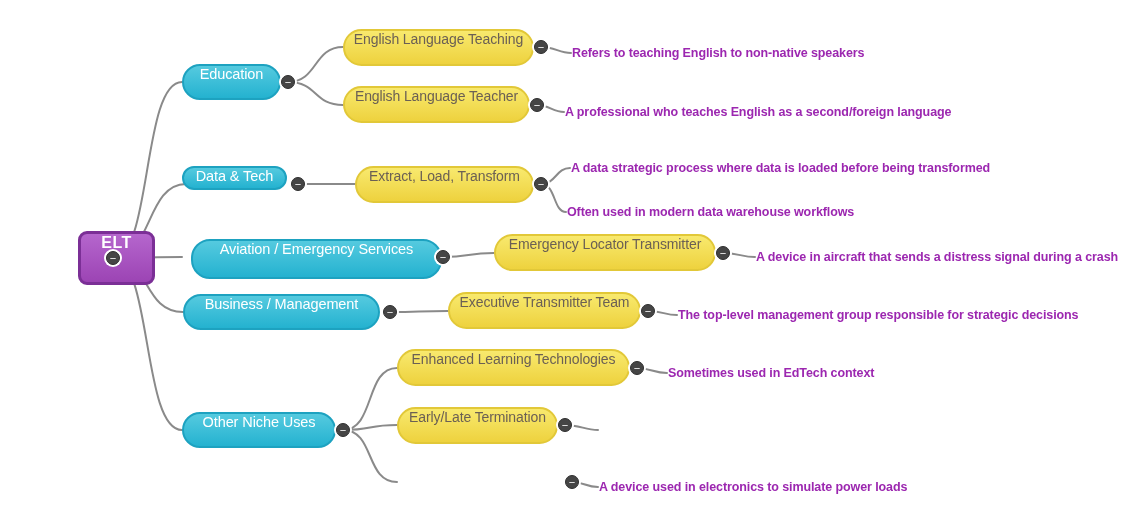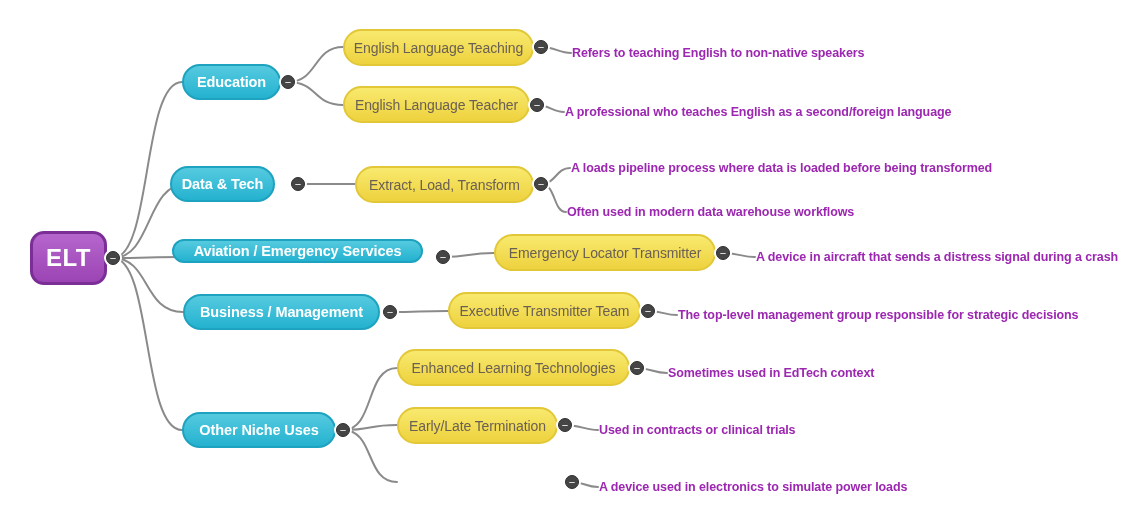--- a/index.html
+++ b/index.html
@@ -2,31 +2,31 @@
 <html><head>
 <meta charset="utf-8">
 <style>
   html,body{margin:0;padding:0;background:#fff;}
   body{width:1146px;height:531px;position:relative;overflow:hidden;
        font-family:"Liberation Sans",sans-serif;}
   .canvas{position:absolute;inset:0;}
   svg.edges{position:absolute;left:0;top:0;z-index:0;}
   svg.edges path{fill:none;stroke:var(--edge,#8a8a8a);stroke-width:2;stroke-linecap:round;}
 
-  .node{position:absolute;z-index:2;display:flex;align-items:center;justify-content:center;
+  .node{position:absolute;z-index:2;display:flex;justify-content:center;
         white-space:nowrap;box-sizing:border-box;}
   .node.root{
     background:linear-gradient(180deg,#b566cd 0%,#9c44b4 100%);
-    border:3px solid #7b2f96;border-radius:14px;
-    color:#fff;font-weight:bold;font-size:24px;letter-spacing:.5px;
+    border:3px solid #7b2f96;border-radius:9px;
+    color:#fff;font-weight:bold;font-size:16px;letter-spacing:.5px;margin-left:48px;
   }
   .node.branch{
     background:linear-gradient(180deg,#55cadf 0%,#24b2d0 100%);
     border:2px solid #1da2c0;border-radius:19px;
-    color:#fff;font-weight:bold;font-size:14.5px;letter-spacing:-.1px;
+    color:#fff;font-weight:normal;font-size:14.5px;letter-spacing:-.1px;
   }
   .node.topic{
     background:linear-gradient(180deg,#f8e96e 0%,#eed23e 100%);
     border:2px solid #e2c838;border-radius:19px;
     color:#6b6054;font-weight:400;font-size:14px;letter-spacing:-.1px;
   }
   .note{position:absolute;z-index:2;transform:translateY(-50%);
         color:var(--note,#9c27b0);font-weight:bold;font-size:12.5px;
         letter-spacing:-.1px;white-space:nowrap;}
   .collapse{position:absolute;z-index:3;width:14px;height:14px;border-radius:50%;
@@ -75,28 +75,28 @@
     <span>−</span>
   </button>
 
   <div class="node branch" style="left:182px;top:64px;width:99px;height:36px">
     <span>Education</span>
   </div>
   <button class="collapse" style="left:288px;top:82px">
     <span>−</span>
   </button>
 
-  <div class="node branch" style="left:170px;top:166px;width:105px;height:36px">
+  <div class="node branch" style="left:182px;top:166px;width:105px;height:24px">
     <span>Data &amp; Tech</span>
   </div>
   <button class="collapse" style="left:298px;top:184px">
     <span>−</span>
   </button>
 
-  <div class="node branch" style="left:172px;top:239px;width:251px;height:24px">
+  <div class="node branch" style="left:191px;top:239px;width:251px;height:40px">
     <span>Aviation / Emergency Services</span>
   </div>
   <button class="collapse" style="left:443px;top:257px">
     <span>−</span>
   </button>
 
   <div class="node branch" style="left:183px;top:294px;width:197px;height:36px">
     <span>Business / Management</span>
   </div>
   <button class="collapse" style="left:390px;top:312px">
@@ -158,21 +158,20 @@
   <button class="collapse" style="left:565px;top:425px">
     <span>−</span>
   </button>
 
   <button class="collapse" style="left:572px;top:482px">
     <span>−</span>
   </button>
 
   <div class="note" style="left:572px;top:53px">Refers to teaching English to non-native speakers</div>
   <div class="note" style="left:565px;top:112px">A professional who teaches English as a second/foreign language</div>
-  <div class="note" style="left:571px;top:168px">A loads pipeline process where data is loaded before being transformed</div>
+  <div class="note" style="left:571px;top:168px">A data strategic process where data is loaded before being transformed</div>
   <div class="note" style="left:567px;top:212px">Often used in modern data warehouse workflows</div>
   <div class="note" style="left:756px;top:257px">A device in aircraft that sends a distress signal during a crash</div>
   <div class="note" style="left:678px;top:315px">The top-level management group responsible for strategic decisions</div>
   <div class="note" style="left:668px;top:373px">Sometimes used in EdTech context</div>
-  <div class="note" style="left:599px;top:430px">Used in contracts or clinical trials</div>
   <div class="note" style="left:599px;top:487px">A device used in electronics to simulate power loads</div>
 
 </div>
 
 </body></html>

